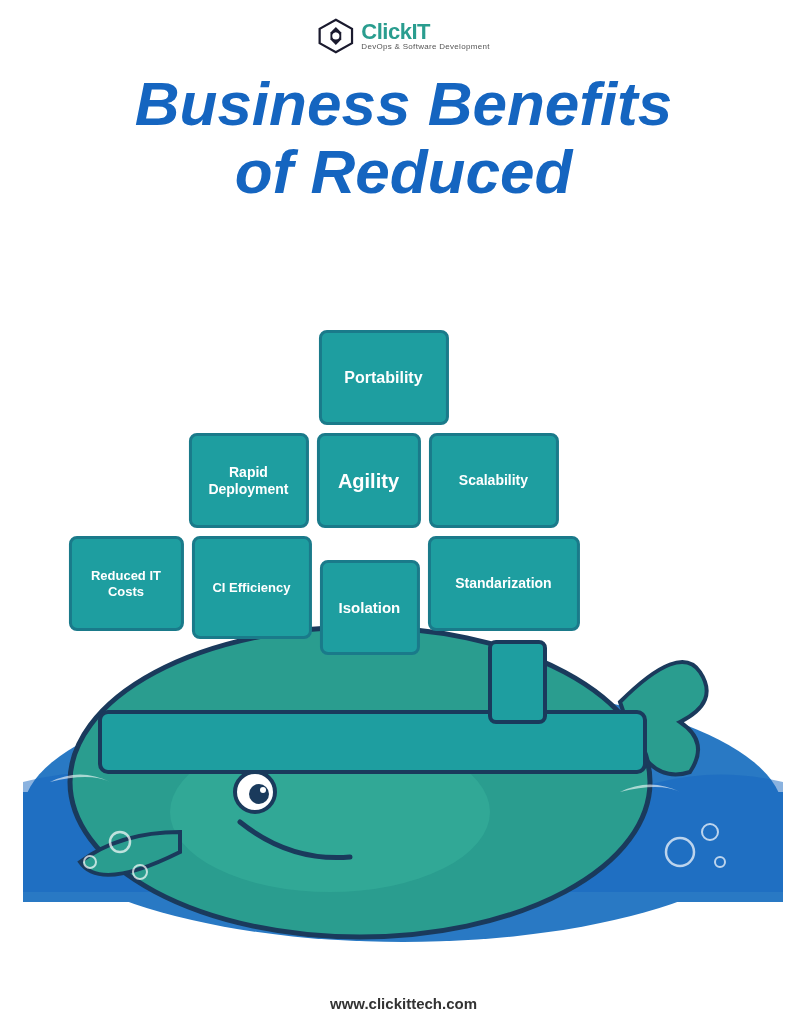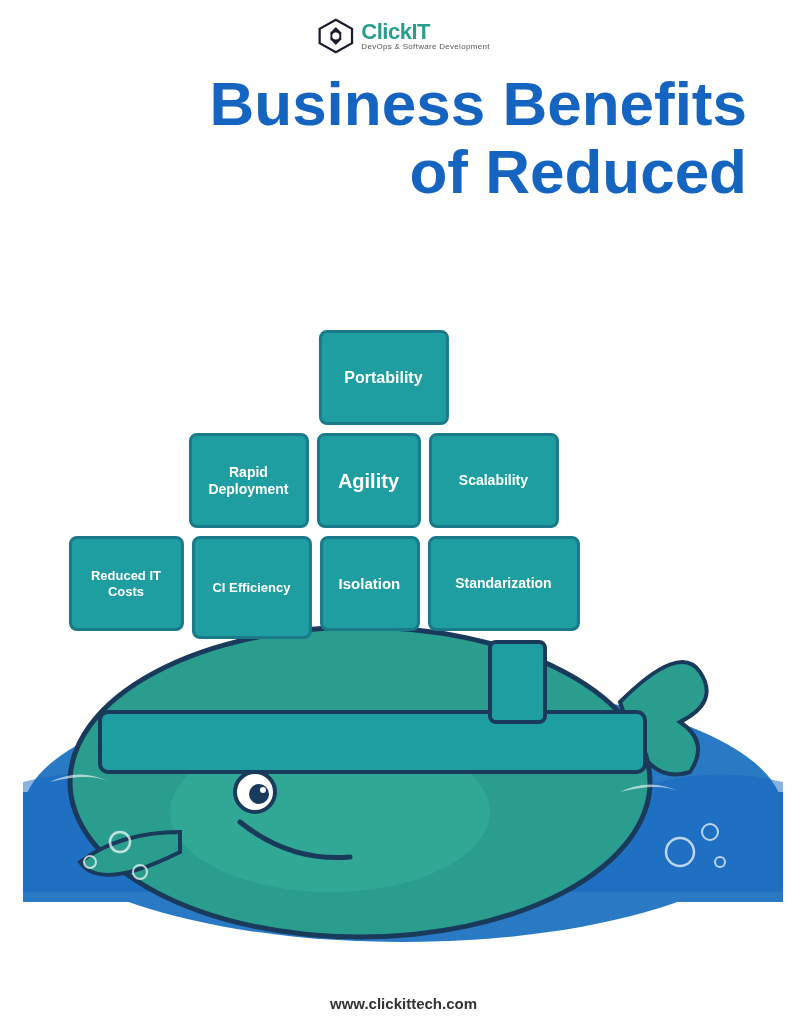--- a/index.html
+++ b/index.html
@@ -55,26 +55,27 @@
       font-family: Arial, sans-serif;
       letter-spacing: 0.3px;
     }
 
     
     .main-title {
       position: absolute;
       top: 70px;
       left: 0;
       right: 0;
-      text-align: right;
+      text-align: center;
       font-size: 62px;
       font-weight: 900;
       color: #1565c0;
       line-height: 1.1;
       padding: 0 60px;
+      font-style: italic;
     }
 
     
     .whale-scene {
       position: absolute;
       top: 280px;
       left: 0;
       right: 0;
       bottom: 50px;
     }
@@ -144,20 +145,21 @@
     .box-ci {
       width: 120px;
       height: 103px;
       font-size: 13px;
     }
 
     .box-isolation {
       width: 100px;
       height: 95px;
       font-size: 15px;
+      margin-top: 24px;
     }
 
     .box-standarization {
       width: 152px;
       height: 95px;
       font-size: 14px;
     }
 
     
     .row-top {

